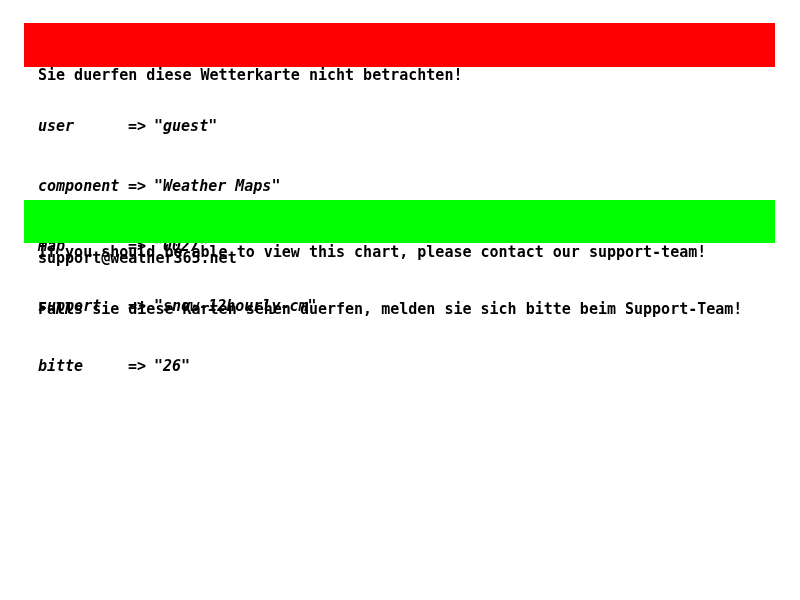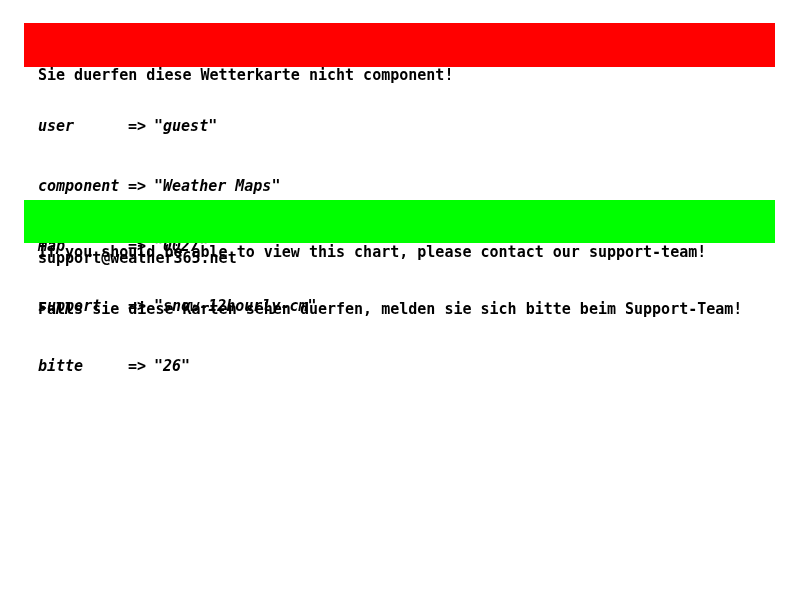--- a/index.html
+++ b/index.html
@@ -46,21 +46,21 @@
     padding-right:8px;
     white-space:pre;
   }
 </style>
 </head>
 <body>
 
 <div>
 
   <div class="banner banner-red">
-    <div>Sie duerfen diese Wetterkarte nicht component!</div>
+    <div>Sie duerfen diese Wetterkarte nicht betrachten!</div>
   </div>
 
   <div class="details">
     <div class="kv-row">
       <span class="kv-key">user</span>
       <span class="kv-arrow">=&gt;</span>
       <span class="kv-value">"guest"</span>
     </div>
     <div class="kv-row">
       <span class="kv-key">component</span>

